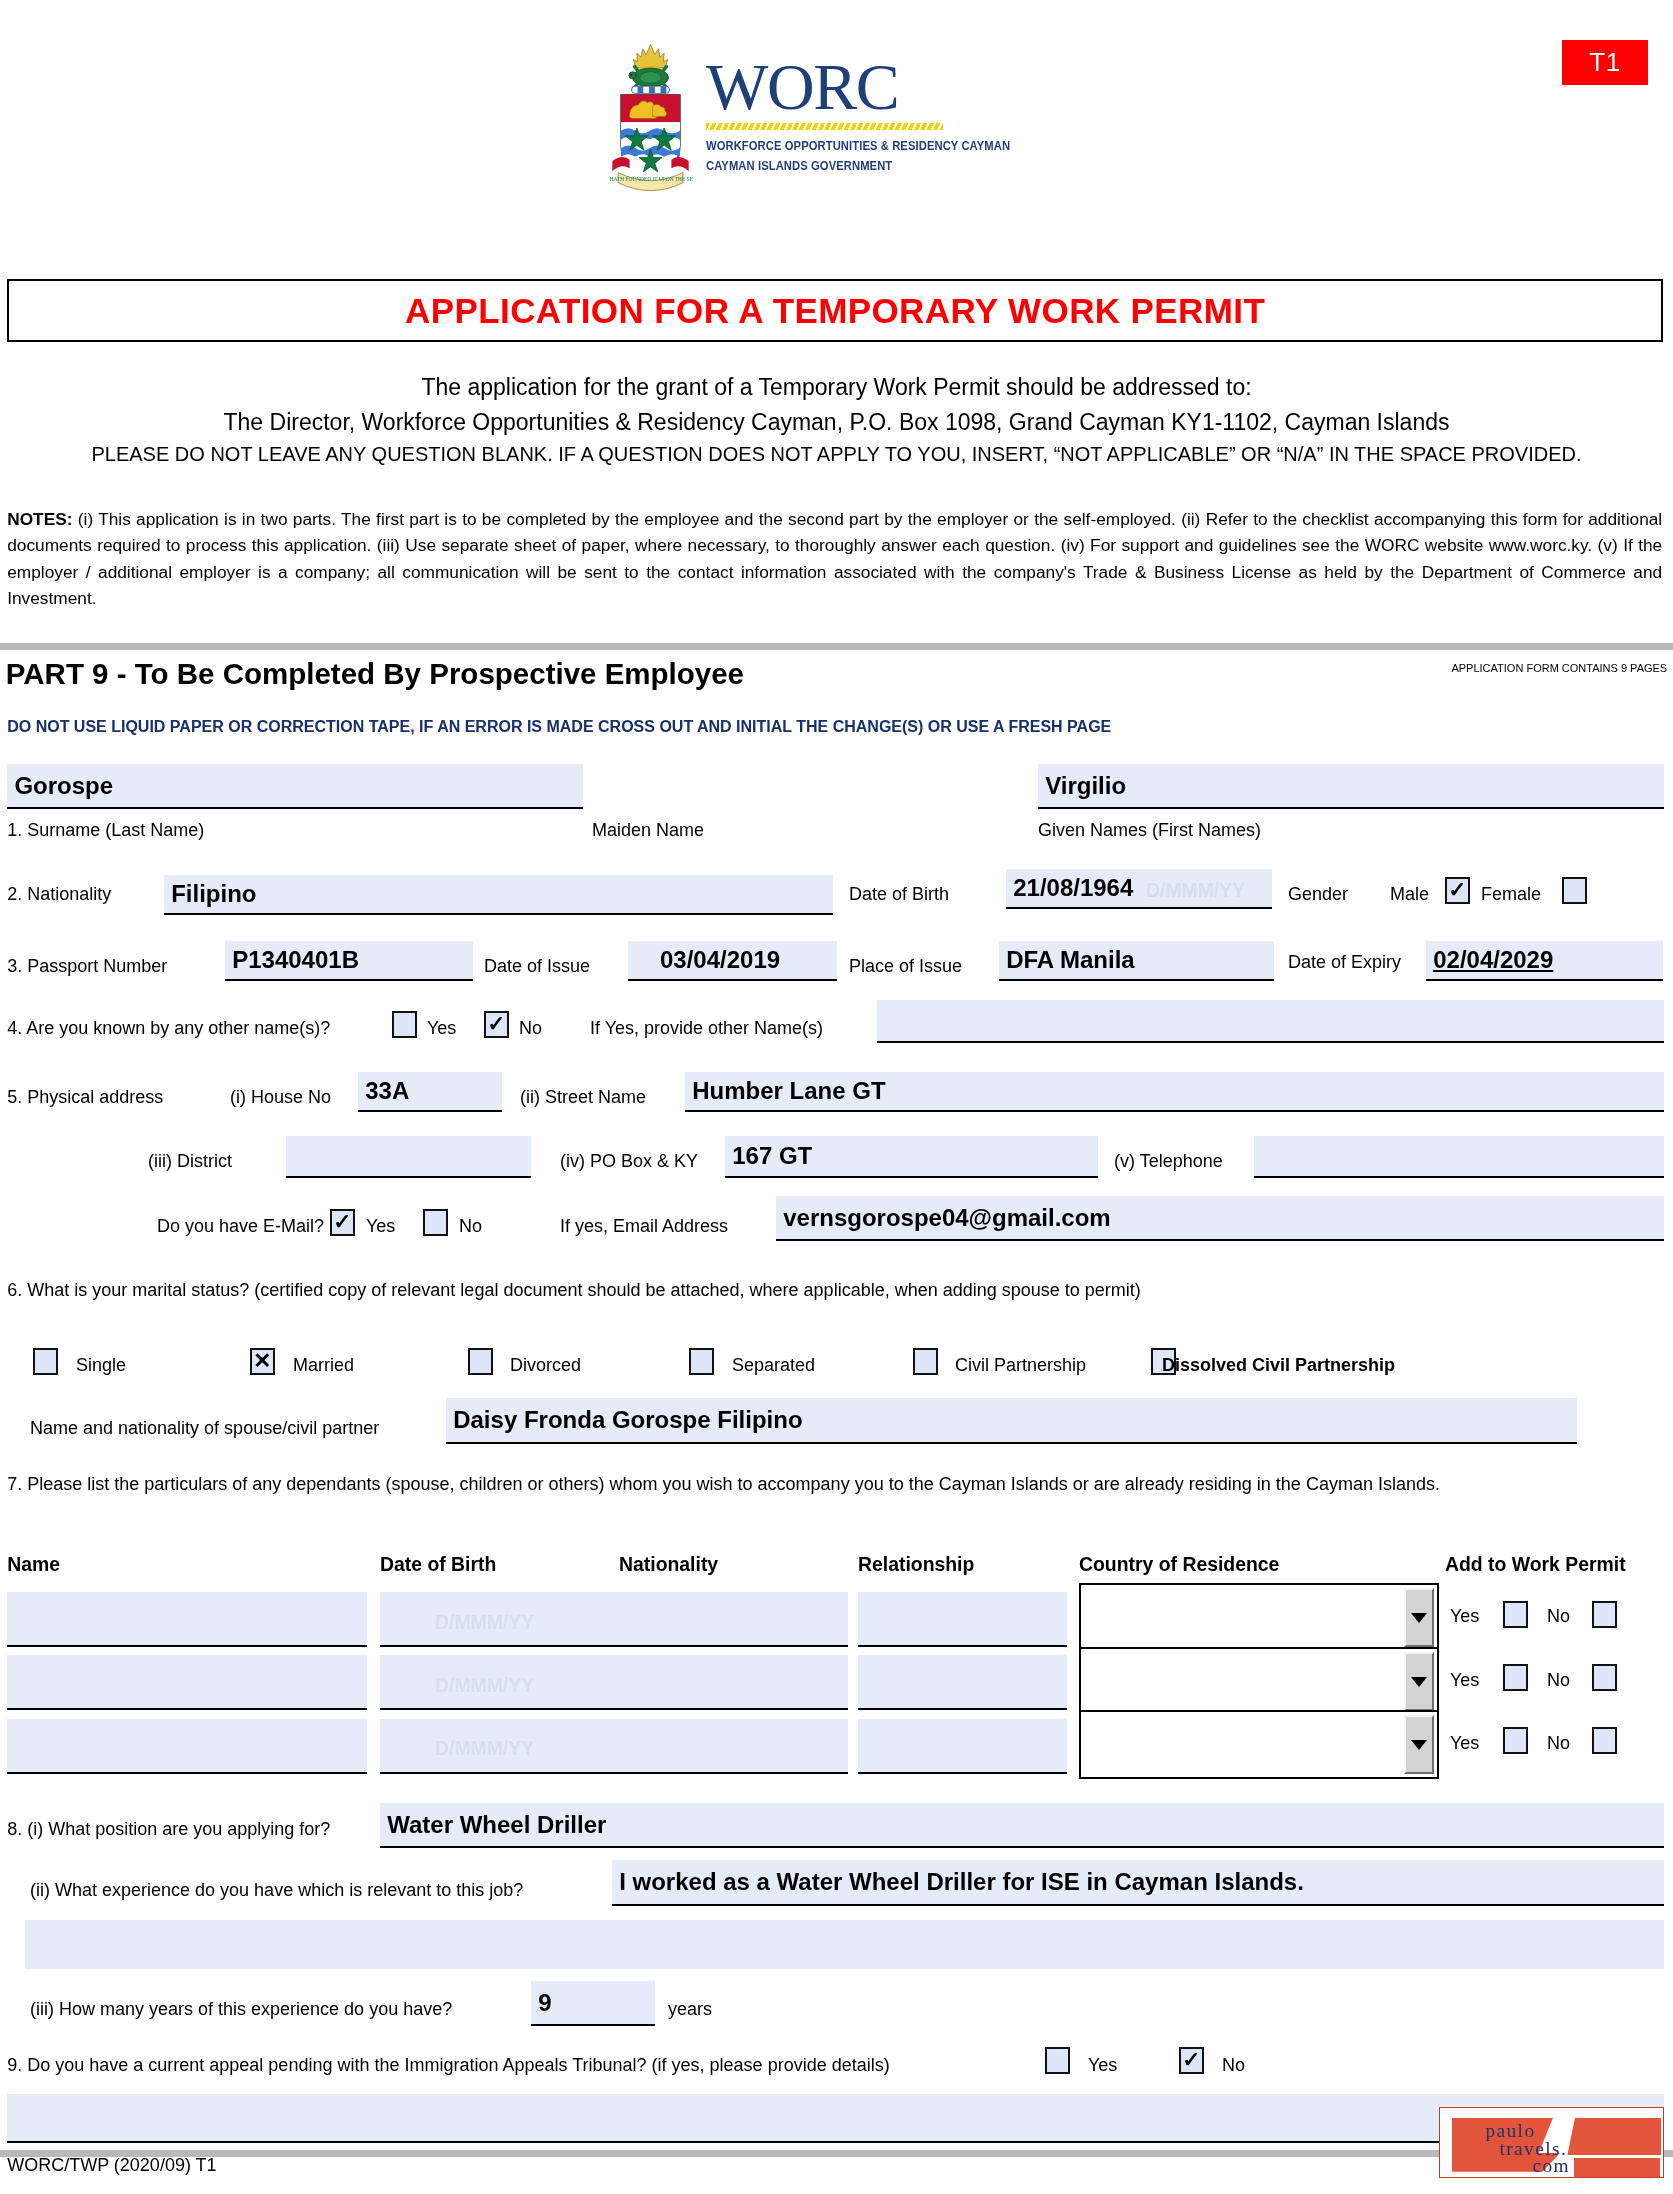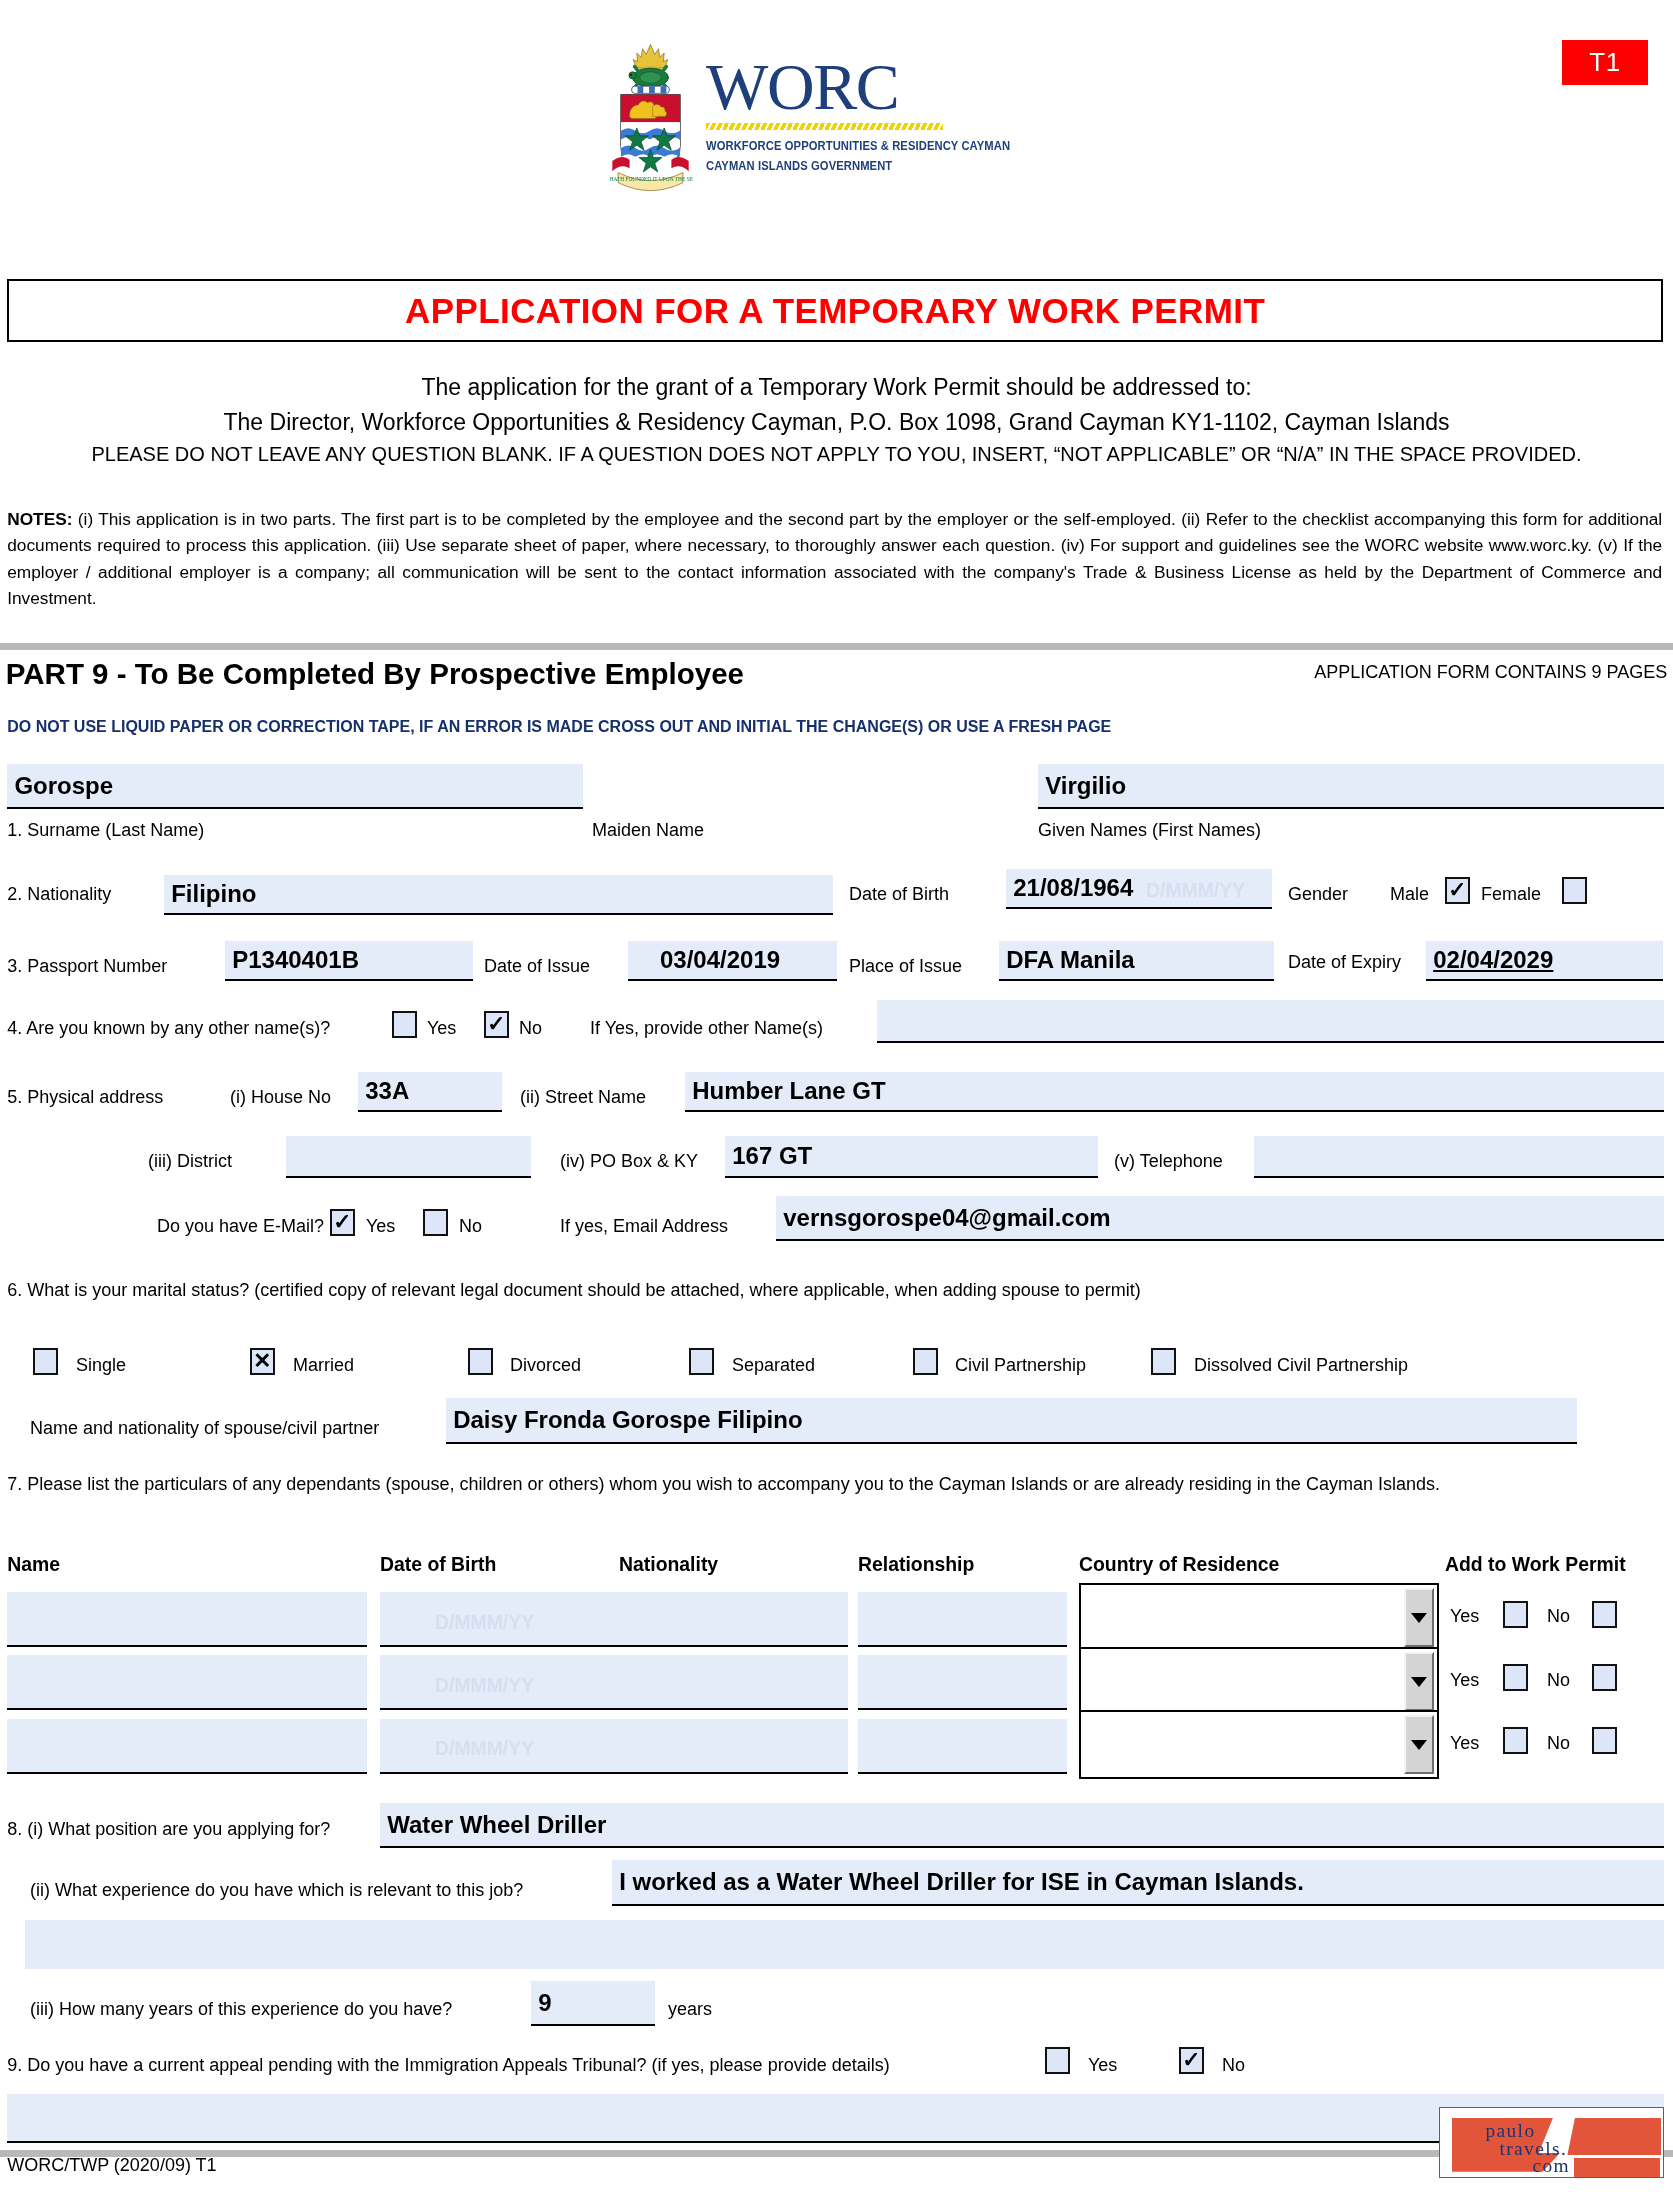--- a/index.html
+++ b/index.html
@@ -72,21 +72,21 @@
   .notes b { font-weight: bold; }
 
   
   .grey-band { position:absolute; left:0; width:1673px; height:6.5px; background:#b9b9b9; }
   .part1-title {
     position: absolute; left: 5.8px; top: 657px;
     font-size: 29.5px; font-weight: bold;
   }
   .pages-note {
     position: absolute; right: 5.8px; top: 662px;
-    font-size: 18px;
+    font-size: 11px;
   }
   .warn-line {
     position: absolute; left: 7.2px; top: 718px;
     font-size: 16px; font-weight: bold; color: #16306b;
   }
 
   
   .fld {
     position: absolute;
     background: #e4ecf9;
@@ -331,21 +331,21 @@
   <div class="lbl" style="left:732px; top:1355px;">Separated</div>
 
   <div class="cb" style="left:913px; top:1348px;">
     <span class="mk"></span>
   </div>
   <div class="lbl" style="left:955px; top:1355px;">Civil Partnership</div>
 
   <div class="cb" style="left:1151px; top:1348px;">
     <span class="mk"></span>
   </div>
-  <div class="lbl" style="left:1194px; top:1355px;">Dissolved Civil Partnership</div>
+  <div class="lbl" style="left:1162px; top:1355px;font-weight:bold;">Dissolved Civil Partnership</div>
 
   <div class="lbl" style="left:30px; top:1418px;">Name and nationality of spouse/civil partner</div>
   <div class="fld" style="left:446px; top:1398px; width:1131px; height:46px;">Daisy Fronda Gorospe Filipino</div>
 
   <div class="lbl" style="left:7.2px; top:1474px;">7.  Please list the particulars of any dependants (spouse, children or others) whom you wish to accompany you to the Cayman Islands or are already residing in the Cayman Islands.</div>
 
   <div class="hdr-col" style="left:7.2px; top:1553px;">Name</div>
   <div class="hdr-col" style="left:380px; top:1553px;">Date of Birth</div>
   <div class="hdr-col" style="left:619px; top:1553px;">Nationality</div>
   <div class="hdr-col" style="left:858px; top:1553px;">Relationship</div>

